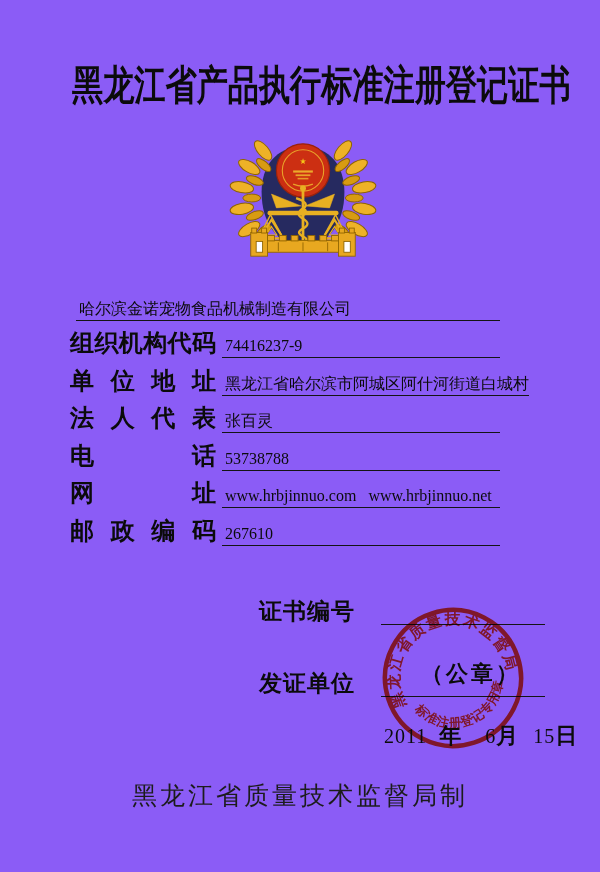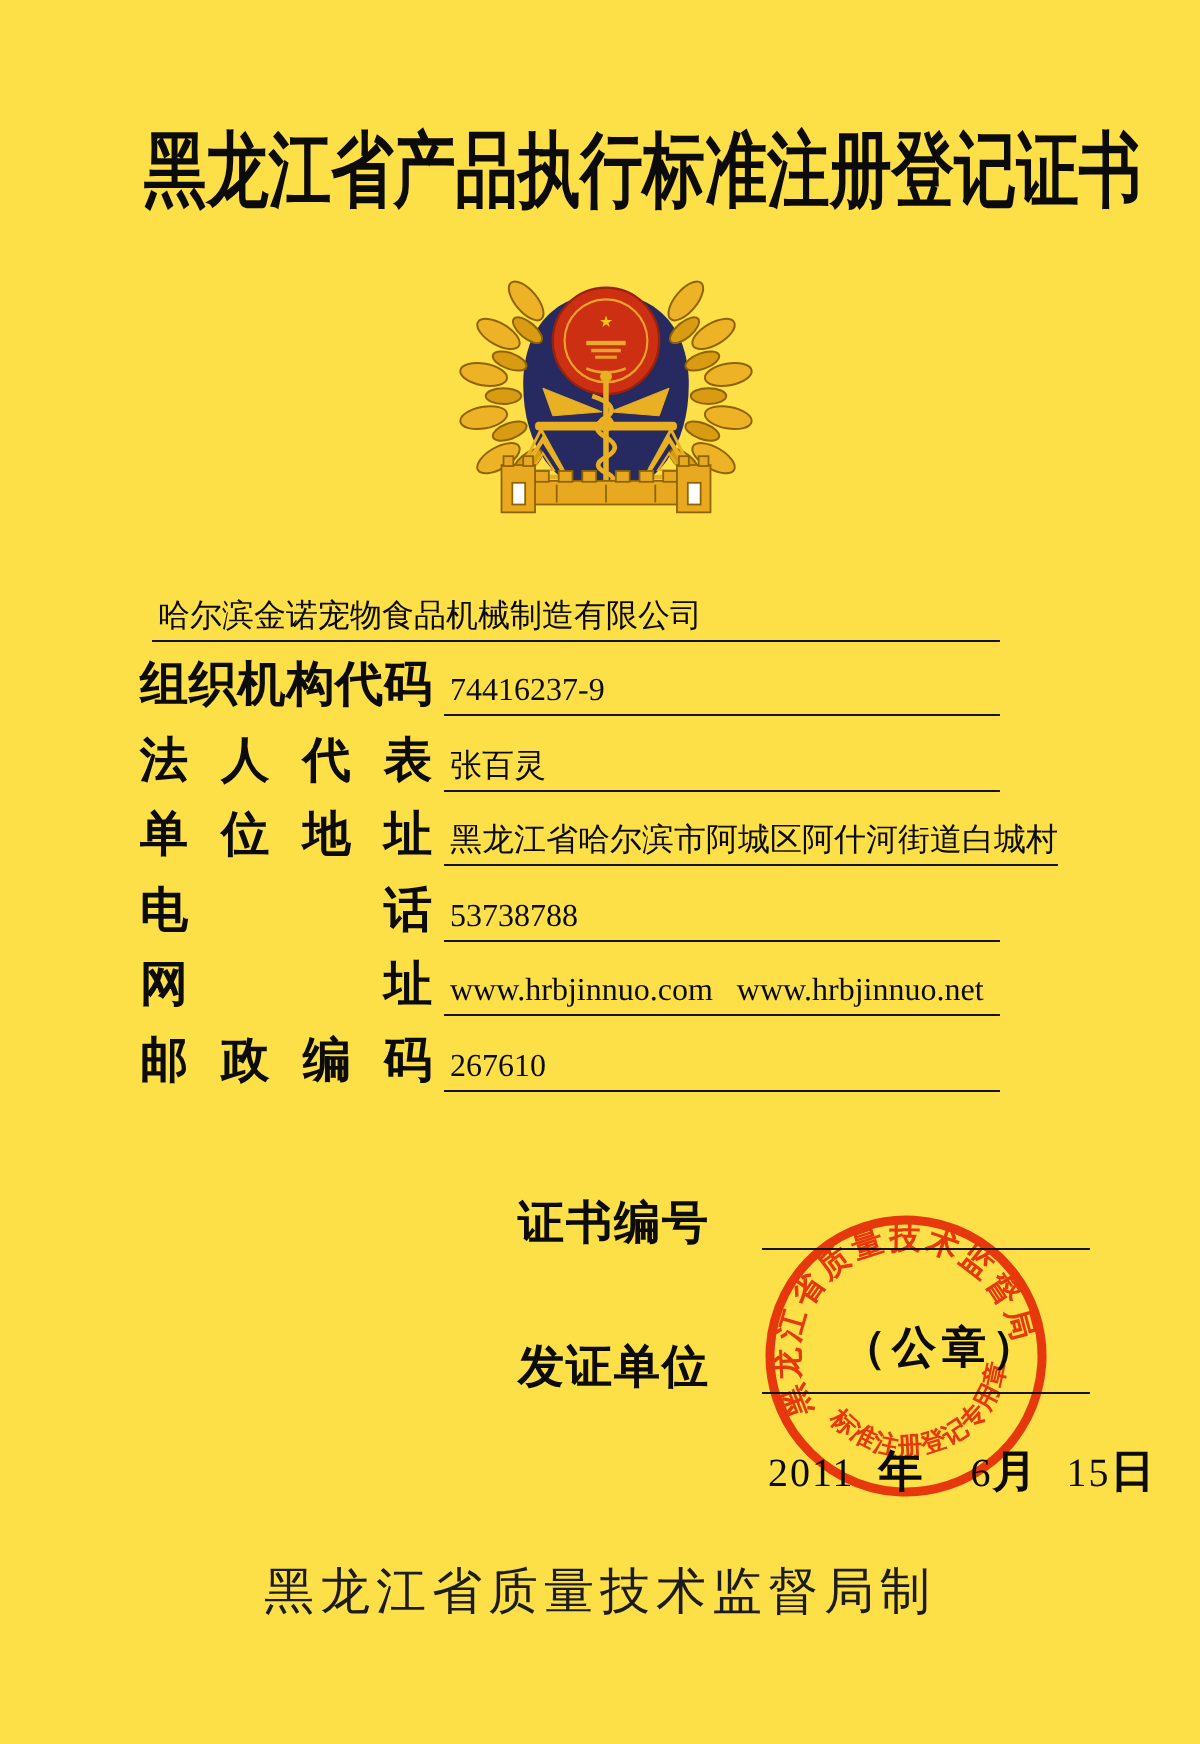--- a/index.html
+++ b/index.html
@@ -1,17 +1,17 @@
 <!DOCTYPE html>
 <html><head>
 <meta charset="utf-8">
 <style>
   html,body{margin:0;padding:0;background:#ffffff;}
   .page{
-    position:relative;width:600px;height:872px;background:#fde047;
+    position:relative;width:600px;height:872px;background:#8b5cf6;
     font-family:"Liberation Serif",serif;color:#0b0b0b;overflow:hidden;
   }
   
   .title{
     position:absolute;top:58px;left:0;width:600px;text-align:center;
     font-size:41px;font-weight:bold;letter-spacing:0;
     transform:scaleX(0.76);transform-origin:center;white-space:nowrap;
   }
   
   .emblem{position:absolute;left:224px;top:131px;width:158px;height:138px;}
@@ -151,26 +151,26 @@
 
   <div class="form">
     <div class="frow">
       <div class="fvalue">哈尔滨金诺宠物食品机械制造有限公司</div>
     </div>
     <div class="frow">
       <div class="flabel">组织机构代码</div>
       <div class="fvalue">74416237-9</div>
     </div>
     <div class="frow">
+      <div class="flabel">单位地址</div>
+      <div class="fvalue">黑龙江省哈尔滨市阿城区阿什河街道白城村</div>
+    </div>
+    <div class="frow">
       <div class="flabel">法人代表</div>
       <div class="fvalue">张百灵</div>
-    </div>
-    <div class="frow">
-      <div class="flabel">单位地址</div>
-      <div class="fvalue">黑龙江省哈尔滨市阿城区阿什河街道白城村</div>
     </div>
     <div class="frow">
       <div class="flabel">电话</div>
       <div class="fvalue">53738788</div>
     </div>
     <div class="frow">
       <div class="flabel">网址</div>
       <div class="fvalue">www.hrbjinnuo.com&nbsp;&nbsp;&nbsp;www.hrbjinnuo.net</div>
     </div>
     <div class="frow">

